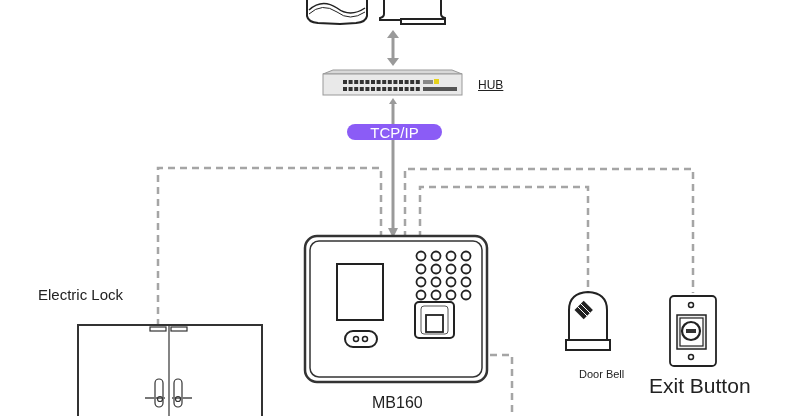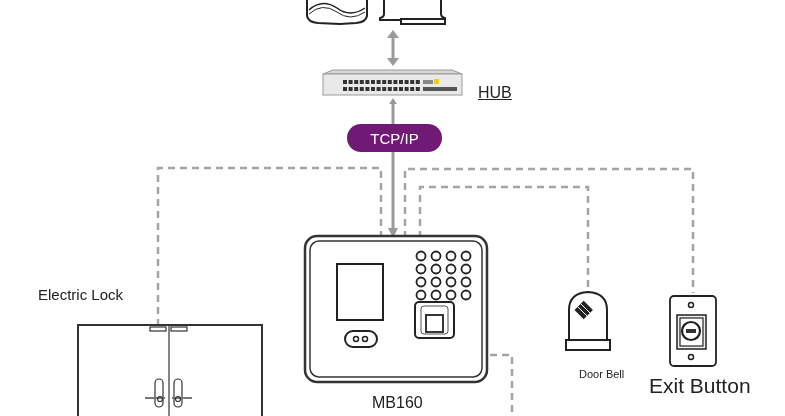--- a/index.html
+++ b/index.html
@@ -1,19 +1,19 @@
 <!DOCTYPE html>
 <html><head>
 <meta charset="utf-8">
 <style>
   html, body { margin: 0; padding: 0; background: #ffffff; }
   body { width: 785px; height: 416px; overflow: hidden; position: relative; font-family: "Liberation Sans", sans-serif; }
   #canvas { position: absolute; left: 0; top: 0; }
   .lbl { position: absolute; font-family: "Liberation Sans", sans-serif; color: #222; font-size: 15px; white-space: nowrap; }
-  .tcp { position: absolute; left: 347px; top: 124px; width: 95px; height: 28px; border-radius: 14px; background: #701a75; color: #fff; font-size: 15px; display: flex; align-items: center; justify-content: center; font-family: "Liberation Sans", sans-serif; }
+  .tcp { position: absolute; left: 347px; top: 124px; width: 95px; height: 16px; border-radius: 14px; background: #8b5cf6; color: #fff; font-size: 15px; display: flex; align-items: center; justify-content: center; font-family: "Liberation Sans", sans-serif; }
 </style>
 </head>
 <body>
 
 <svg id="canvas" width="785" height="416" viewBox="0 0 785 416">
 
   <g fill="#fff" stroke="#222" stroke-width="2">
     <path d="M307 -4 L307 16 Q308 22 318 23 L340 24 L356 23 Q366 22 367 16 L367 -4"></path>
     <path d="M309 10 Q322 -2 337 8 Q350 18 365 8" fill="none" stroke-width="1.5"></path>
     <path d="M309 14 Q322 2 337 12 Q350 22 365 12" fill="none" stroke-width="1"></path>
@@ -137,17 +137,17 @@
     <circle cx="691" cy="305" r="2.5" stroke-width="1.5"></circle>
     <rect x="677" y="315" width="29" height="34" stroke-width="1.5" fill="#eee"></rect>
     <rect x="680" y="318" width="23" height="28" stroke-width="1.2"></rect>
     <circle cx="691" cy="331" r="9" stroke-width="2.2"></circle>
     <rect x="686" y="329" width="10" height="4" fill="#333" stroke="none"></rect>
     <circle cx="691" cy="357" r="2.5" stroke-width="1.5"></circle>
   </g>
 </svg>
 
 <div class="tcp">TCP/IP</div>
-<div class="lbl" style="left:478px; top:84px; font-size:16px;text-decoration:underline;">HUB</div>
+<div class="lbl" style="left:478px; top:78px; font-size:12px;text-decoration:underline;">HUB</div>
 <div class="lbl" style="left:38px; top:286px;text-align:center;">Electric Lock</div>
 <div class="lbl" style="left:372px; top:394px; font-size:16px;">MB160</div>
 <div class="lbl" style="left:579px; top:368px; font-size:11px;">Door Bell</div>
 <div class="lbl" style="left:649px; top:374px; font-size:21px;">Exit Button</div>
 
 </body></html>

